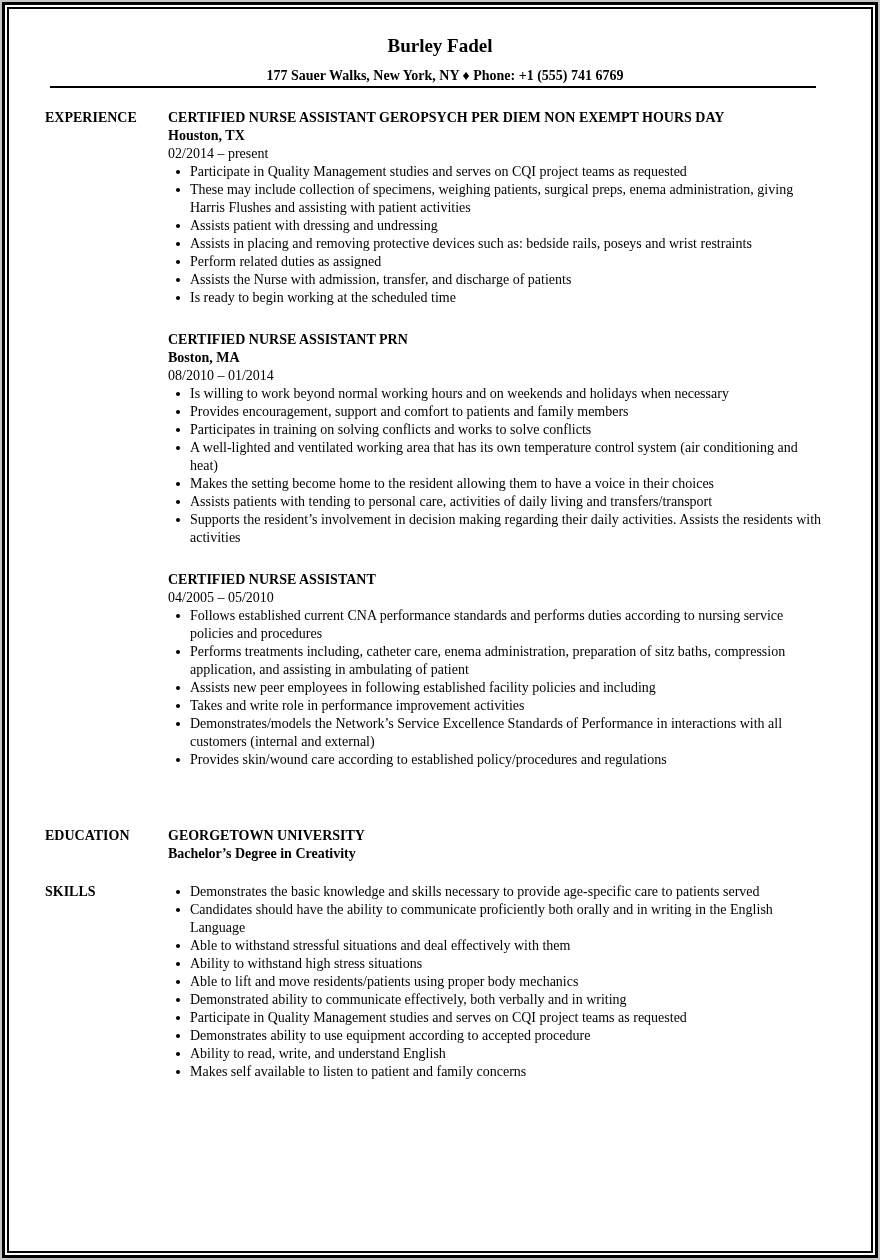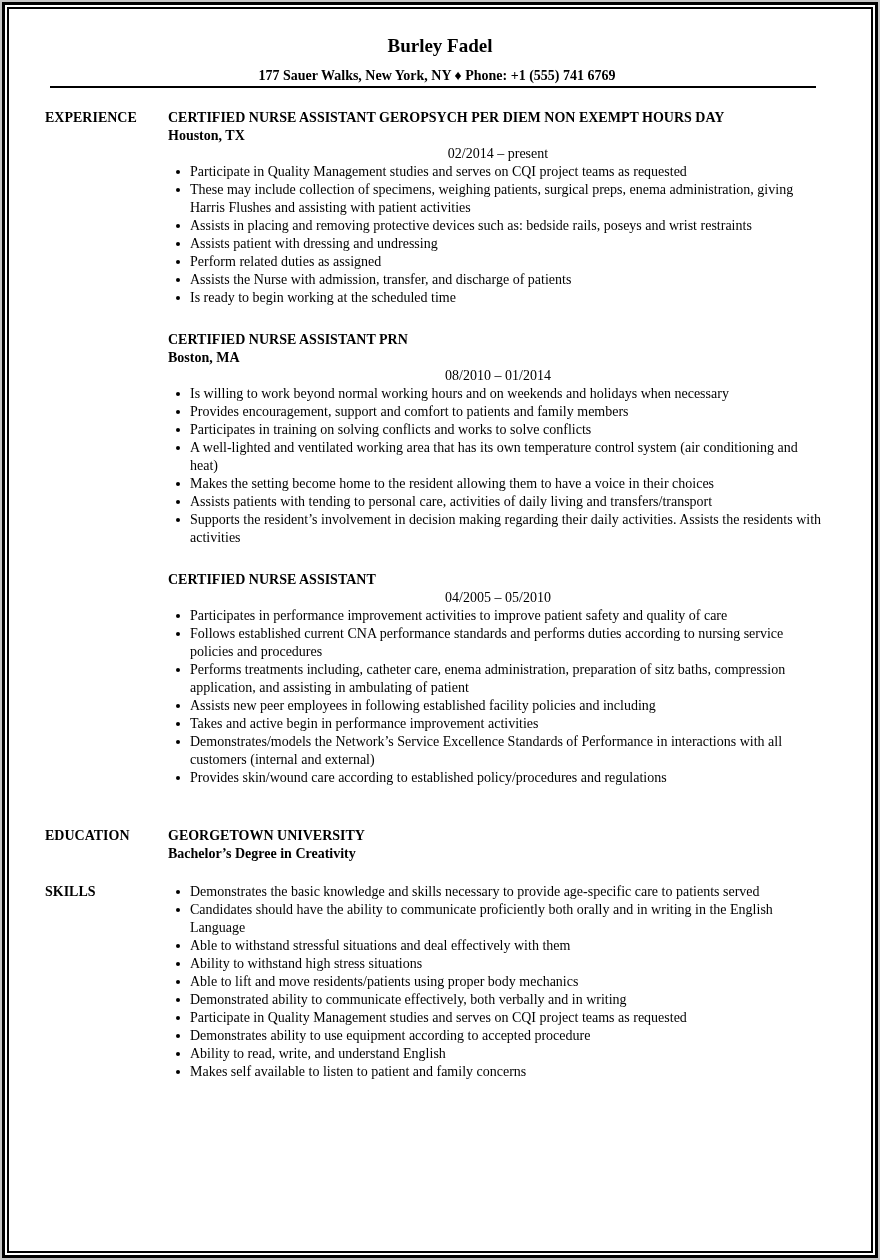--- a/index.html
+++ b/index.html
@@ -22,41 +22,41 @@
     background:#fff;
   }
   .page {
     position:absolute; left:0; top:0; width:740px; height:1260px;
   }
   .name {
     position:absolute; left:0; width:880px; top:34px;
     text-align:center; font-weight:bold; font-size:19px; line-height:24px;
   }
   .contact {
-    position:absolute; left:4px; width:866px; top:67px;
+    position:absolute; left:12px; width:866px; top:67px;
     text-align:center; font-weight:bold; font-size:14px; line-height:18px;
   }
   .rule {
     position:absolute; left:50px; width:766px; top:86px; height:2px; background:#000;
   }
   .section {
     position:absolute; left:45px; width:790px;
   }
   .section-label {
     position:absolute; left:0; top:0;
     font-weight:bold; font-size:14px; line-height:18px;
   }
   .section-body {
     position:absolute; left:123px; top:0; width:660px;
   }
   .job { margin-bottom:24px; }
   .job-title, .job-loc, .school, .degree {
     font-weight:bold; font-size:14px; line-height:18px;
   }
-  .job-date { font-size:14px; line-height:18px;text-align:center; }
+  .job-date { font-size:14px; line-height:18px; }
   ul.bullets {
     margin:0; padding:0; list-style:none;
   }
   ul.bullets li {
     position:relative; padding-left:22px;
     font-size:14px; line-height:18px;
   }
   ul.bullets li::before {
     content:""; position:absolute; left:8px; top:7px;
     width:4px; height:4px; border-radius:50%; background:#000;
@@ -78,22 +78,22 @@
     <div class="section-label">EXPERIENCE</div>
     <div class="section-body">
 
       <div class="job">
         <div class="job-title">CERTIFIED NURSE ASSISTANT GEROPSYCH PER DIEM NON EXEMPT HOURS DAY</div>
         <div class="job-loc">Houston, TX</div>
         <div class="job-date">02/2014 – present</div>
         <ul class="bullets">
           <li>Participate in Quality Management studies and serves on CQI project teams as requested</li>
           <li>These may include collection of specimens, weighing patients, surgical preps, enema administration, giving Harris Flushes and assisting with patient activities</li>
+          <li>Assists patient with dressing and undressing</li>
           <li>Assists in placing and removing protective devices such as: bedside rails, poseys and wrist restraints</li>
-          <li>Assists patient with dressing and undressing</li>
           <li>Perform related duties as assigned</li>
           <li>Assists the Nurse with admission, transfer, and discharge of patients</li>
           <li>Is ready to begin working at the scheduled time</li>
         </ul>
       </div>
 
       <div class="job">
         <div class="job-title">CERTIFIED NURSE ASSISTANT PRN</div>
         <div class="job-loc">Boston, MA</div>
         <div class="job-date">08/2010 – 01/2014</div>
@@ -105,25 +105,24 @@
           <li>Makes the setting become home to the resident allowing them to have a voice in their choices</li>
           <li>Assists patients with tending to personal care, activities of daily living and transfers/transport</li>
           <li>Supports the resident’s involvement in decision making regarding their daily activities. Assists the residents with activities</li>
         </ul>
       </div>
 
       <div class="job">
         <div class="job-title">CERTIFIED NURSE ASSISTANT</div>
         <div class="job-date">04/2005 – 05/2010</div>
         <ul class="bullets">
-          <li>Participates in performance improvement activities to improve patient safety and quality of care</li>
           <li>Follows established current CNA performance standards and performs duties according to nursing service policies and procedures</li>
           <li>Performs treatments including, catheter care, enema administration, preparation of sitz baths, compression application, and assisting in ambulating of patient</li>
           <li>Assists new peer employees in following established facility policies and including</li>
-          <li>Takes and active begin in performance improvement activities</li>
+          <li>Takes and write role in performance improvement activities</li>
           <li>Demonstrates/models the Network’s Service Excellence Standards of Performance in interactions with all customers (internal and external)</li>
           <li>Provides skin/wound care according to established policy/procedures and regulations</li>
         </ul>
       </div>
 
     </div>
   </div>
 
   <div class="section" style="top:827px;">
     <div class="section-label">EDUCATION</div>

